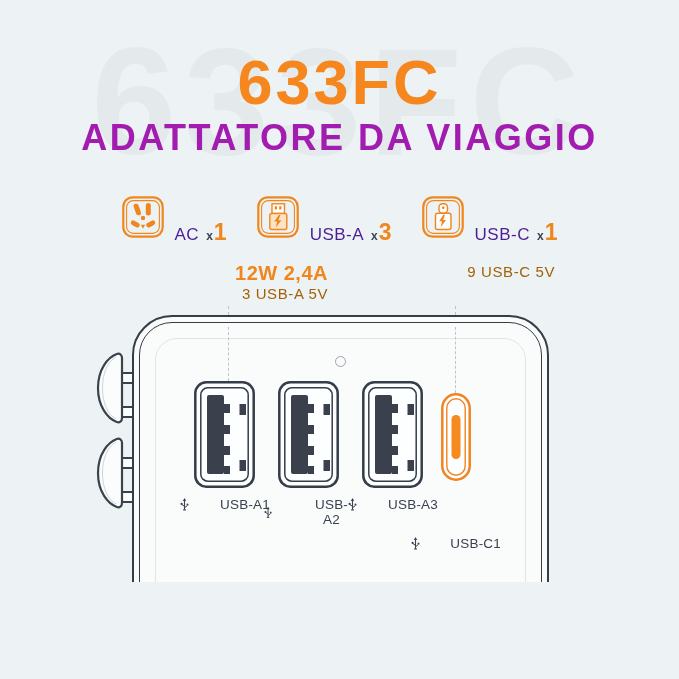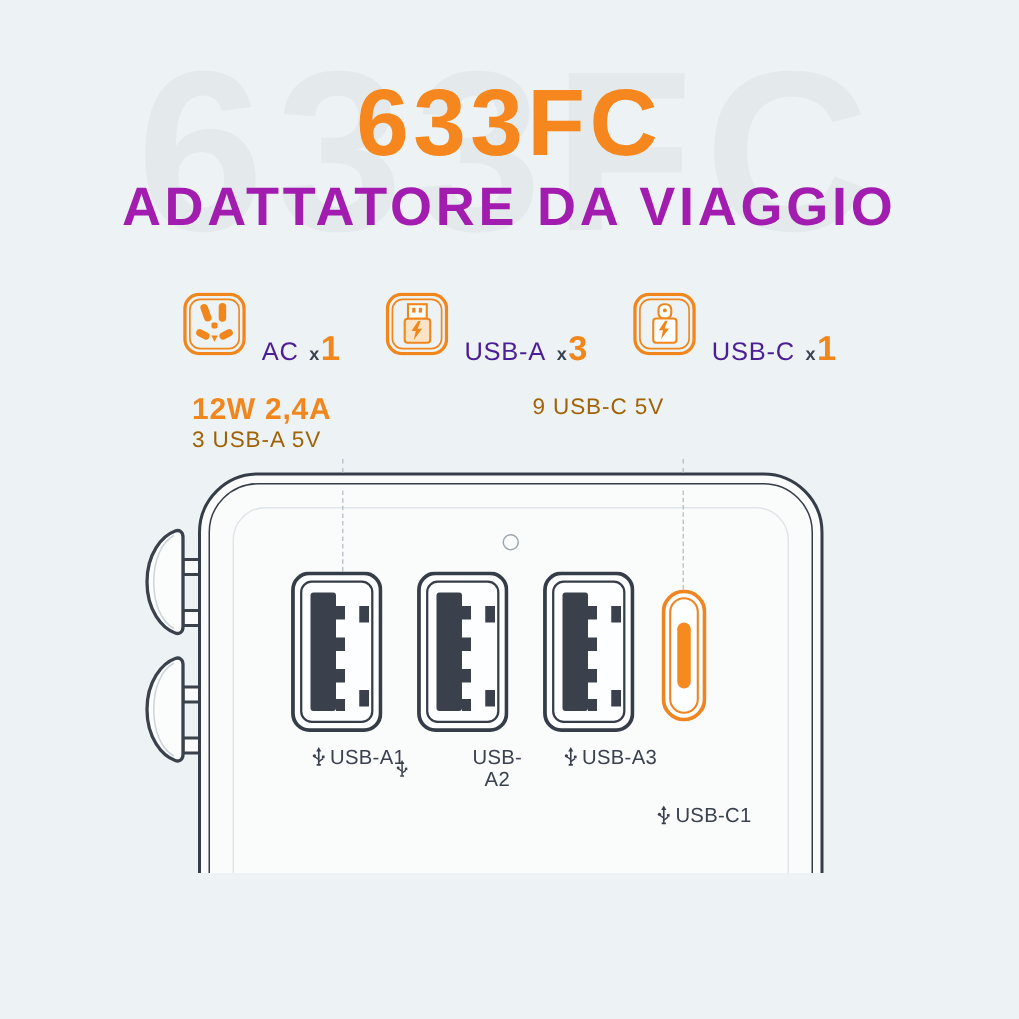--- a/index.html
+++ b/index.html
@@ -26,21 +26,21 @@
   .badges{
     position:absolute;top:191px;left:0;width:100%;z-index:2;
     display:flex;justify-content:center;align-items:center;gap:30px;
   }
   .badge{display:flex;align-items:center;gap:11px;}
   .badge-text{display:flex;align-items:baseline;}
   .badge-label{font-size:17px;font-weight:500;letter-spacing:.5px;color:#4c1d95;margin-top:34px;}
   .badge-x{font-size:12px;font-weight:600;color:#3b4350;margin:0 1px 0 7px;}
   .badge-count{font-size:23px;font-weight:800;color:#f1861c;}
   
-  .callout{position:absolute;top:262px;width:200px;text-align:left;z-index:2;}
+  .callout{position:absolute;top:262px;width:200px;text-align:right;z-index:2;}
   .callout .power{font-size:20px;font-weight:800;letter-spacing:.5px;color:#f1861c;line-height:22px;}
   .callout .detail{font-size:15px;font-weight:500;letter-spacing:.6px;color:#a16207;line-height:18px;margin-top:1px;}
   .callout-a{left:128px;}
   .callout-c{left:355px;}
   .dash{position:absolute;width:0;border-left:1px dashed #bcc5cb;z-index:3;}
   .dash-a1{left:228px;top:306px;height:9px;}
   .dash-a2{left:228px;top:327px;height:54px;}
   .dash-c1{left:455px;top:306px;height:9px;}
   .dash-c2{left:455px;top:327px;height:66px;}
   
@@ -62,21 +62,21 @@
   .prongs{position:absolute;left:92px;top:345px;z-index:1;}
   
   .port{position:absolute;z-index:3;}
   .port-a1{left:194px;top:381px;}
   .port-a2{left:278px;top:381px;}
   .port-a3{left:362px;top:381px;}
   .port-c {left:441px;top:393px;}
   .port-label{
     position:absolute;top:497px;width:90px;z-index:3;text-align:center;
     font-size:13.5px;font-weight:500;letter-spacing:.2px;color:#3a4250;
-    display:flex;align-items:center;justify-content:flex-end;gap:3px;
+    display:flex;align-items:center;justify-content:space-between;gap:3px;
   }
   .pl-1{left:180px;}.pl-2{left:264px;gap:37px;}.pl-3{left:348px;}.pl-4{left:411px;margin-top:39px;}
 </style>
 </head>
 <body>
 
 <div class="canvas">
 
   <div class="watermark">633FC</div>
   <div class="title">633FC</div>

